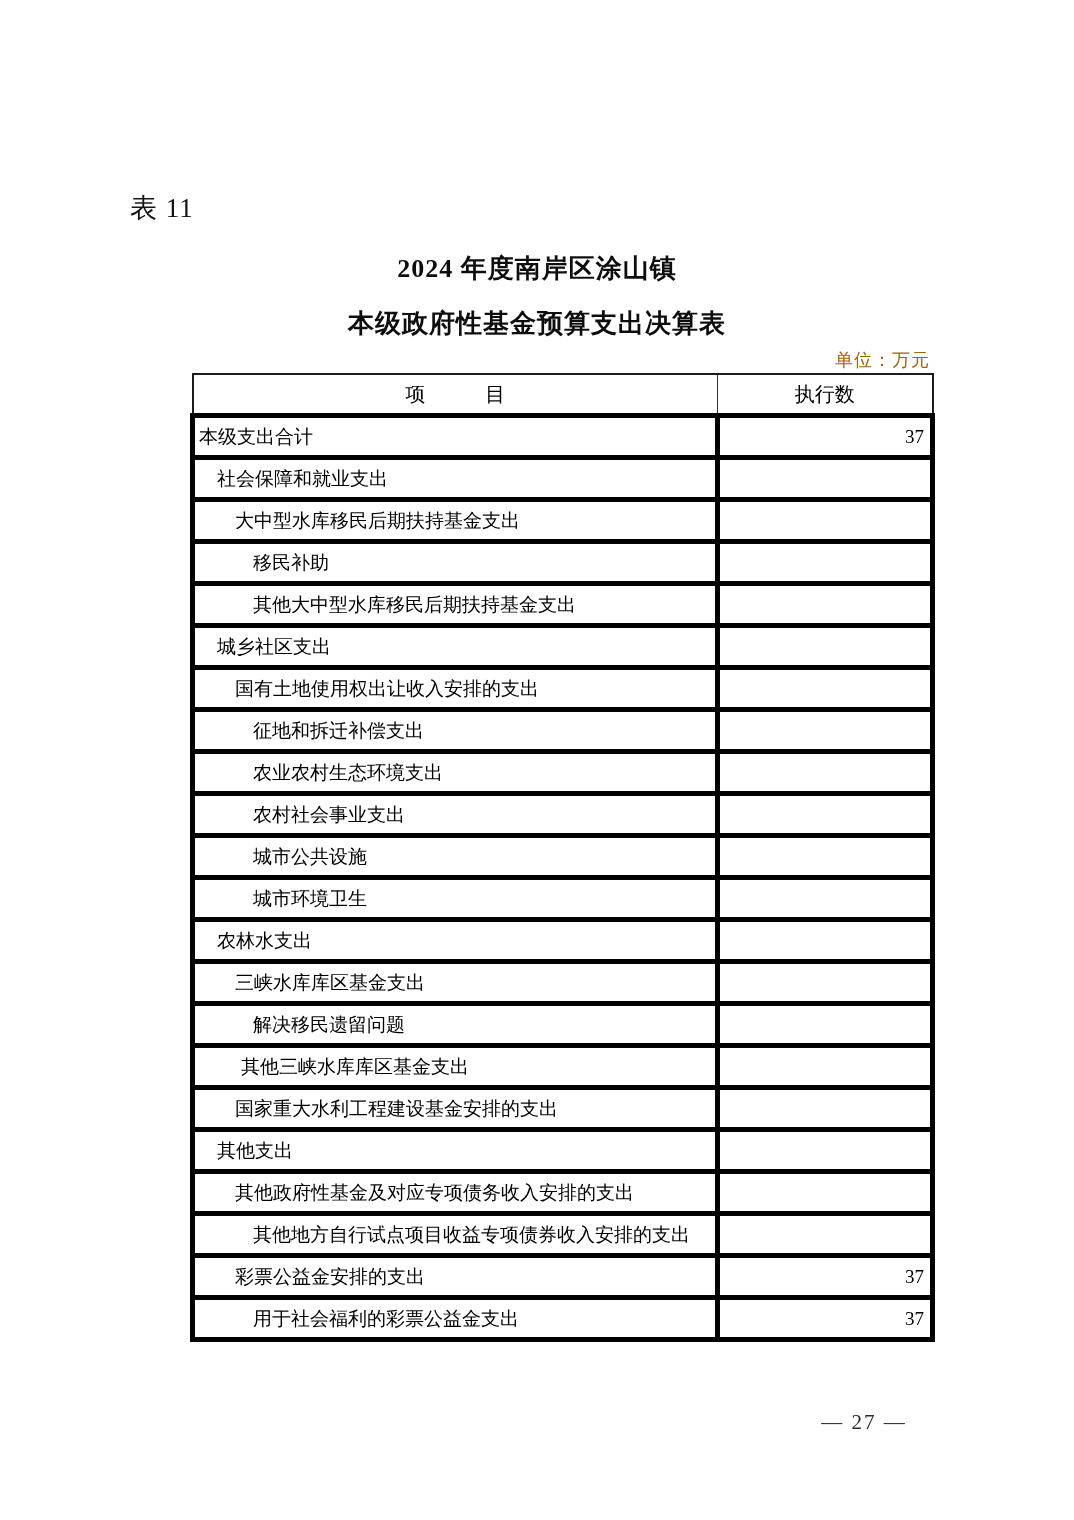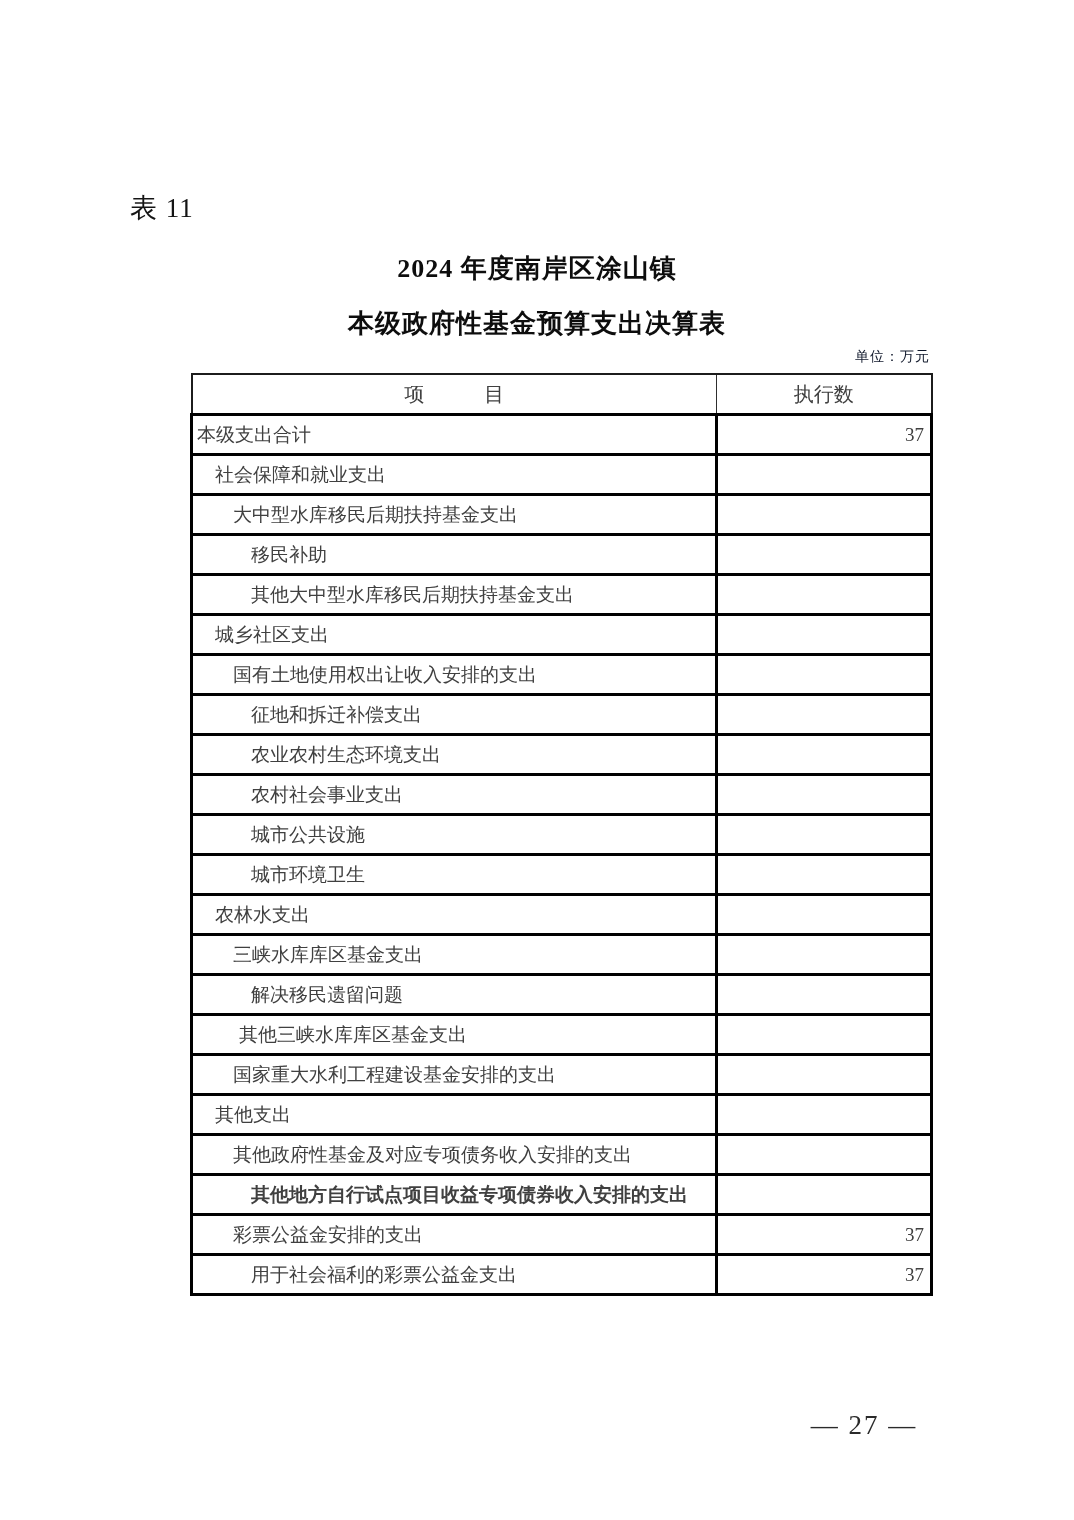--- a/index.html
+++ b/index.html
@@ -33,64 +33,64 @@
     font-weight: bold;
     font-size: 26px;
     line-height: 55px;
     letter-spacing: 1px;
     color: #0d0d0d;
   }
   .unit-note {
     position: absolute;
     top: 348px;
     right: 144px;
-    font-size: 14px;
+    font-size: 18px;
     letter-spacing: 1px;
-    color: #0f172a;
+    color: #a16207;
   }
   table.budget {
     position: absolute;
     left: 190px;
     top: 373px;
     width: 740px;
     border-collapse: collapse;
     table-layout: fixed;
     border: 2px solid #1c1c1c;
     font-size: 19px;
-    color: #404040;
+    color: #000000;
   }
   table.budget col.col-item  { width: 525px; }
   table.budget col.col-value { width: 215px; }
   table.budget th {
     height: 38px;
     border: 1px solid #2e2e2e;
     border-bottom: 2px solid #1c1c1c;
     font-weight: normal;
     font-size: 20px;
     text-align: center;
     vertical-align: middle;
     padding: 0;
   }
   table.budget td {
     height: 37px;
-    border: 3px solid #000000;
+    border: 5px solid #000000;
     vertical-align: middle;
     padding: 0 4px;
     overflow: hidden;
     white-space: nowrap;
   }
   table.budget td.item-cell  { text-align: left; }
   table.budget td.value-cell { text-align: right; padding-right: 6px; font-size: 19px; }
   .page-number {
     position: absolute;
     left: 789px;
     top: 1410px;
     width: 150px;
     text-align: center;
-    font-size: 27px;
+    font-size: 21px;
     color: #2a2a2a;
     letter-spacing: 2px;
   }
 </style>
 </head>
 <body>
 
 <div class="page">
 
   <div class="table-label">表 11</div>
@@ -184,21 +184,21 @@
   </tr>
         <tr>
     <td class="item-cell" style="padding-left: 22px;">其他支出</td>
     <td class="value-cell"></td>
   </tr>
         <tr>
     <td class="item-cell" style="padding-left: 40px;">其他政府性基金及对应专项债务收入安排的支出</td>
     <td class="value-cell"></td>
   </tr>
         <tr>
-    <td class="item-cell" style="padding-left: 58px; font-weight: bold;">其他地方自行试点项目收益专项债券收入安排的支出</td>
+    <td class="item-cell" style="padding-left: 58px;">其他地方自行试点项目收益专项债券收入安排的支出</td>
     <td class="value-cell"></td>
   </tr>
         <tr>
     <td class="item-cell" style="padding-left: 40px;">彩票公益金安排的支出</td>
     <td class="value-cell">37</td>
   </tr>
         <tr>
     <td class="item-cell" style="padding-left: 58px;">用于社会福利的彩票公益金支出</td>
     <td class="value-cell">37</td>
   </tr>

